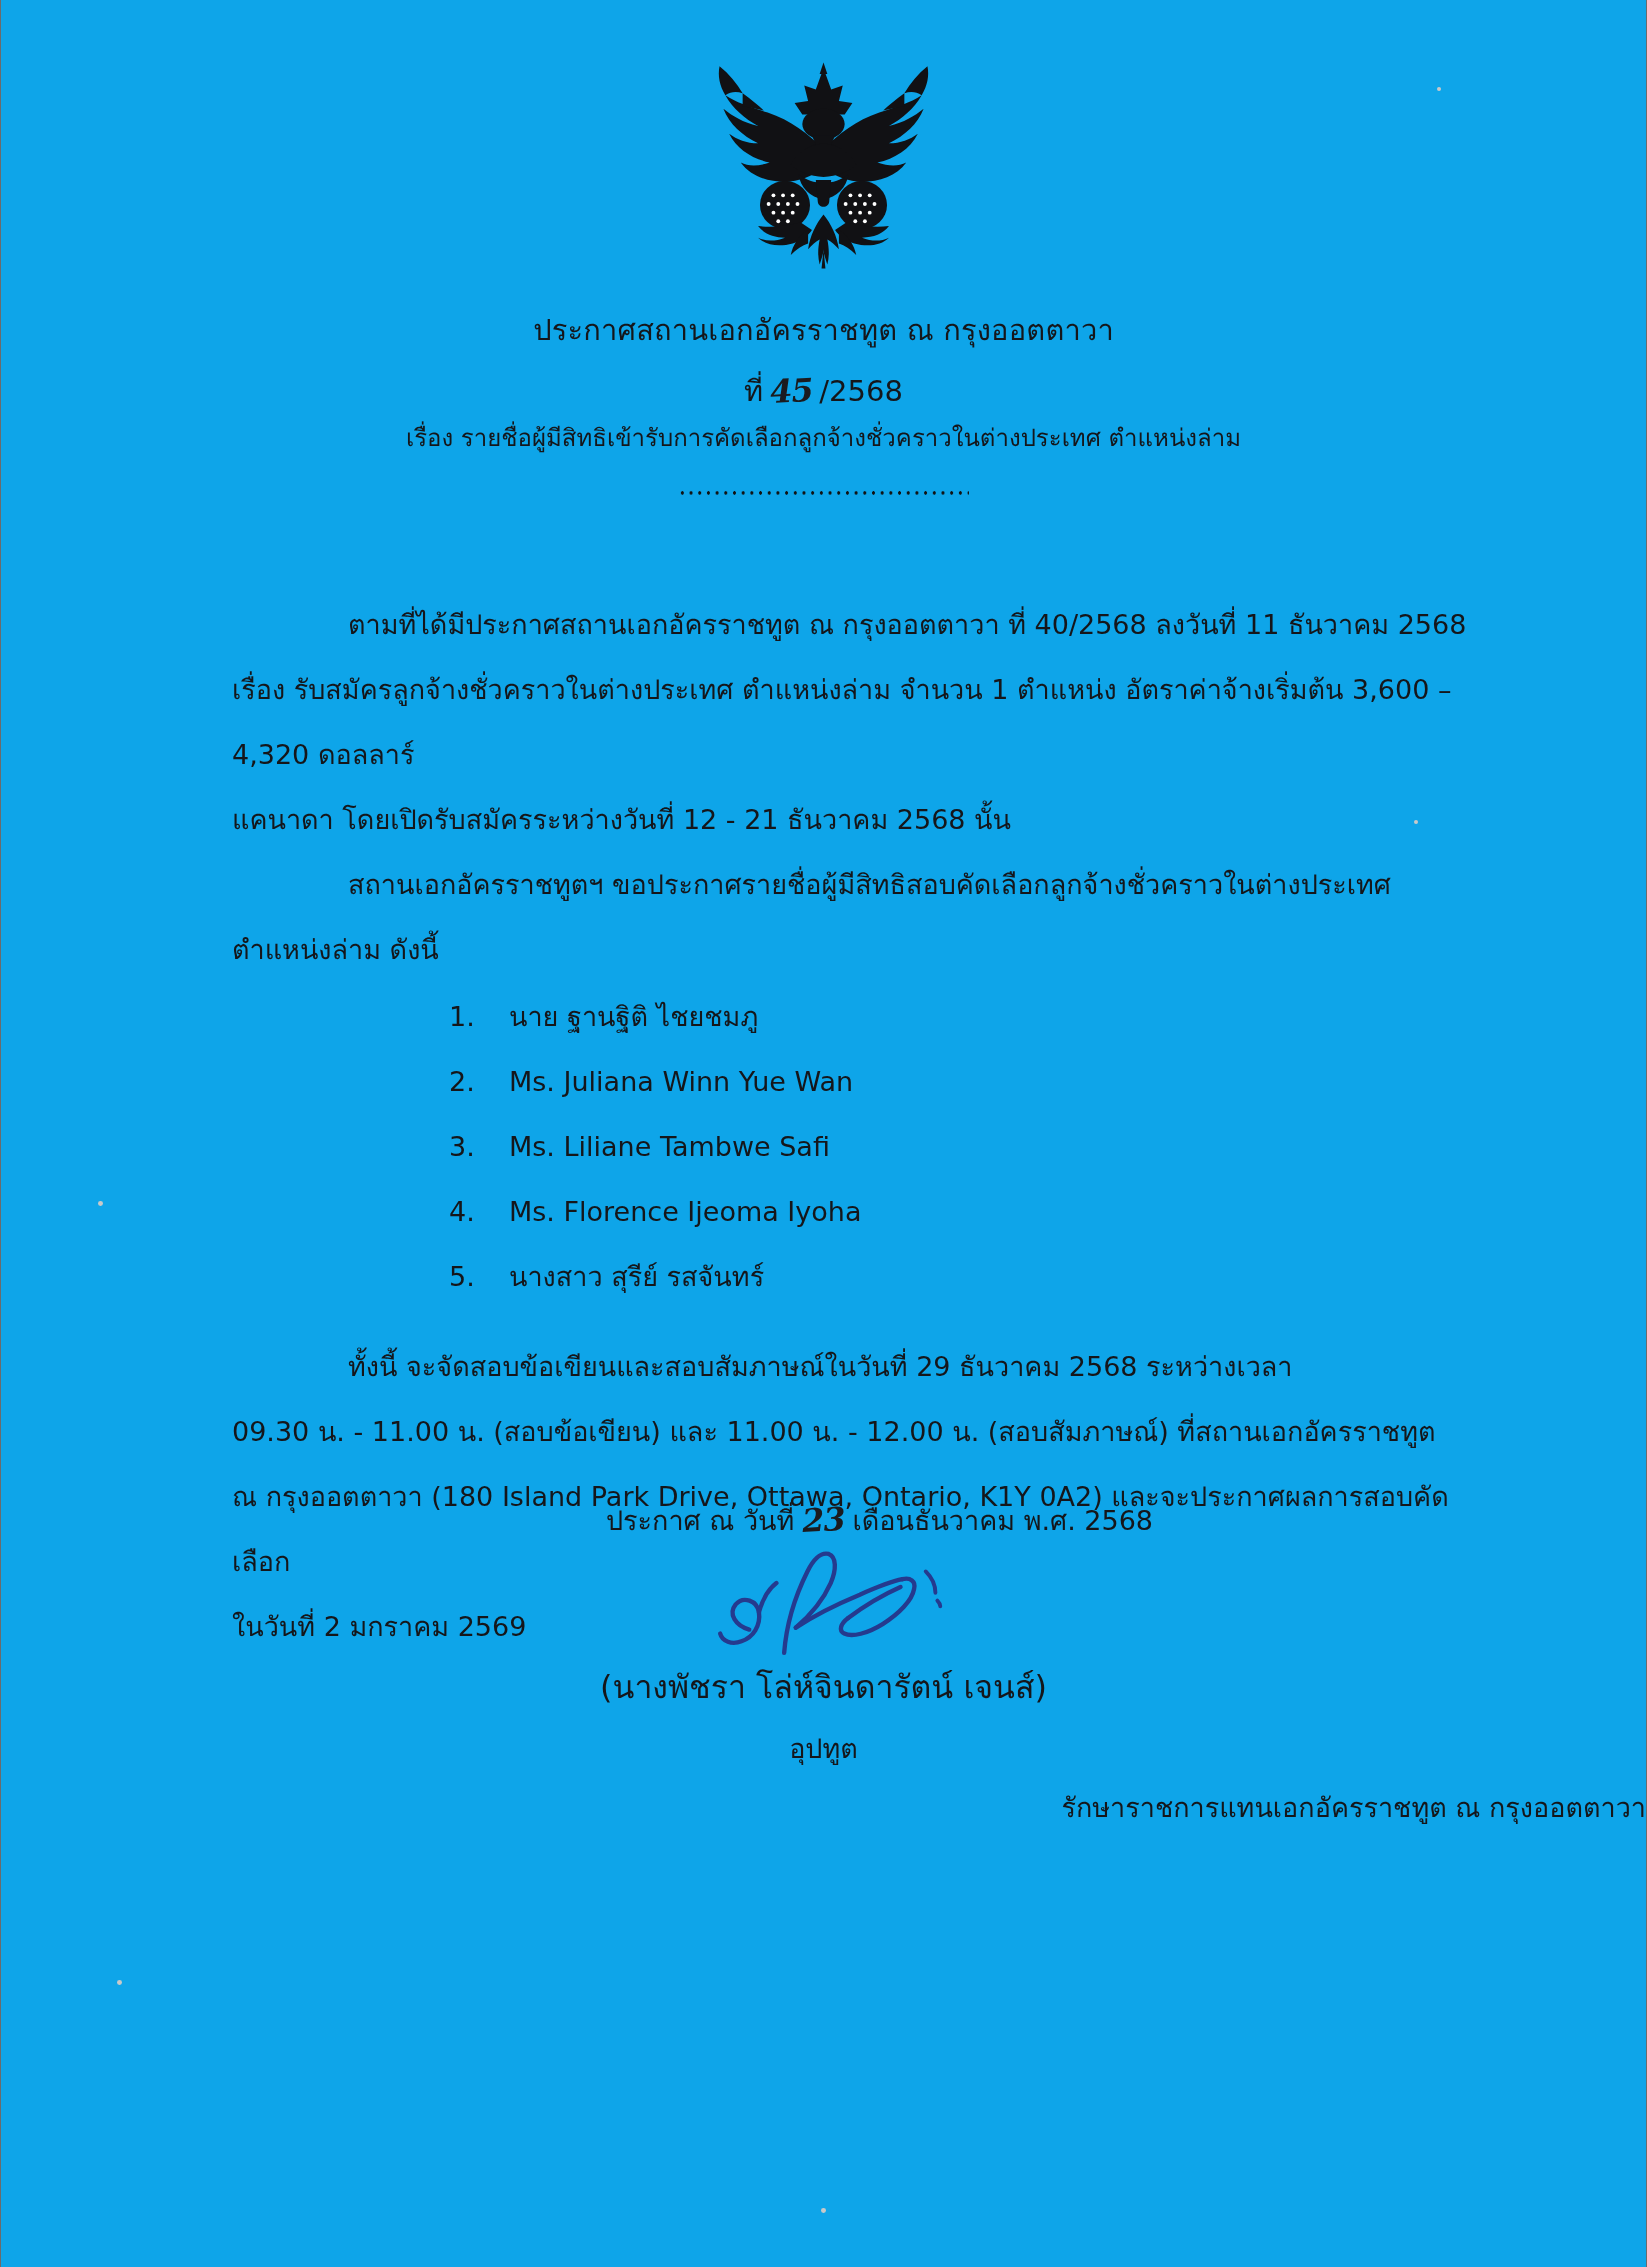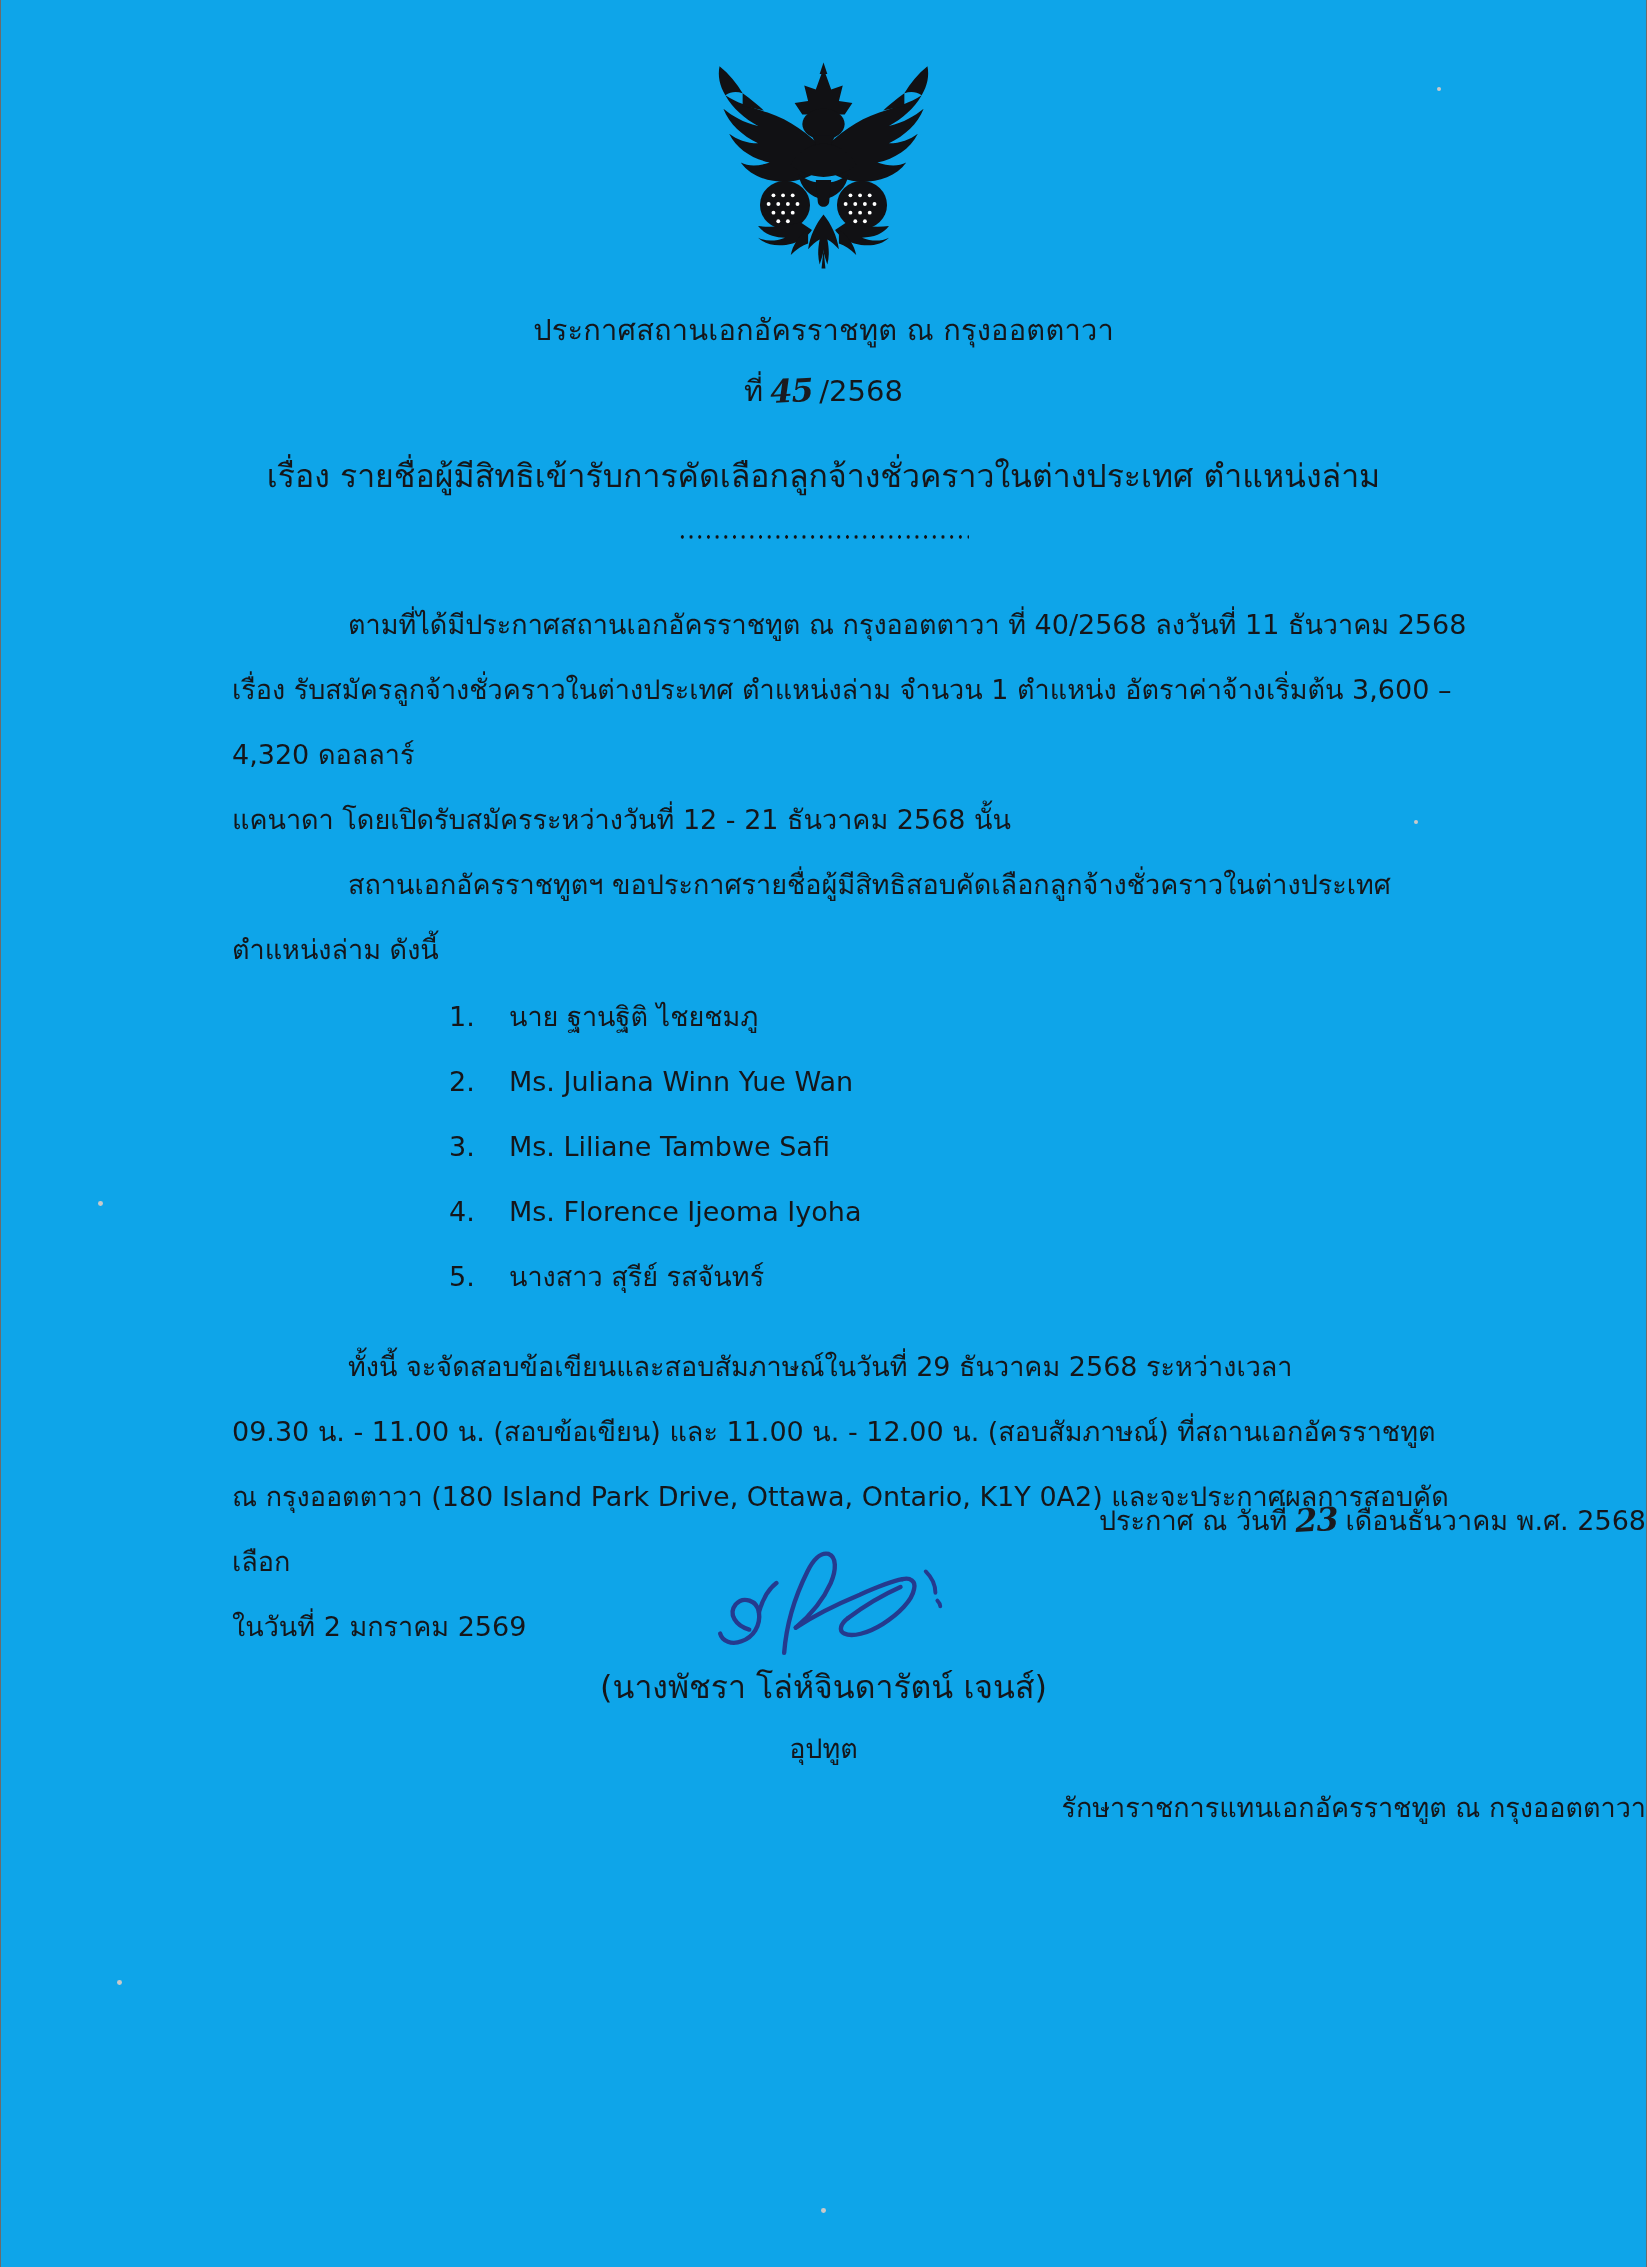--- a/index.html
+++ b/index.html
@@ -70,22 +70,22 @@
     font-family: "DejaVu Serif", "Liberation Serif", serif;
     font-style: italic;
     font-weight: 700;
     font-size: 32px;
     color: #1b1b1f;
     letter-spacing: -1px;
     transform: rotate(-3deg) translateY(1px);
     display: inline-block;
   }
   .subject-line {
-    margin-top: 36px;
-    font-size: 32px;
+    margin-top: 4px;
+    font-size: 24px;
     font-weight: 400;
   }
   .dotted-sep {
     margin: 33px auto 0 auto;
     width: 291px;
     height: 5.8px;
     background-image: radial-gradient(circle, #111 1.6px, rgba(0,0,0,0) 1.8px);
     background-size: 8.7px 5.8px;
     background-repeat: repeat-x;
     background-position: 0 center;
@@ -135,21 +135,21 @@
   .closing-block {
     position: absolute;
     top: 1499px;
     left: 0;
     width: 100%;
     text-align: center;
   }
   .announce-date {
     font-size: 27px;
     display: flex;
-    justify-content: flex-end;
+    justify-content: center;
     align-items: baseline;
     gap: 7.8px;
     padding-left: 112px;
   }
   .sig-wrap {
     position: relative;
     height: 115px;
     margin-top: 1.9px;
     display: flex;
     justify-content: center;

